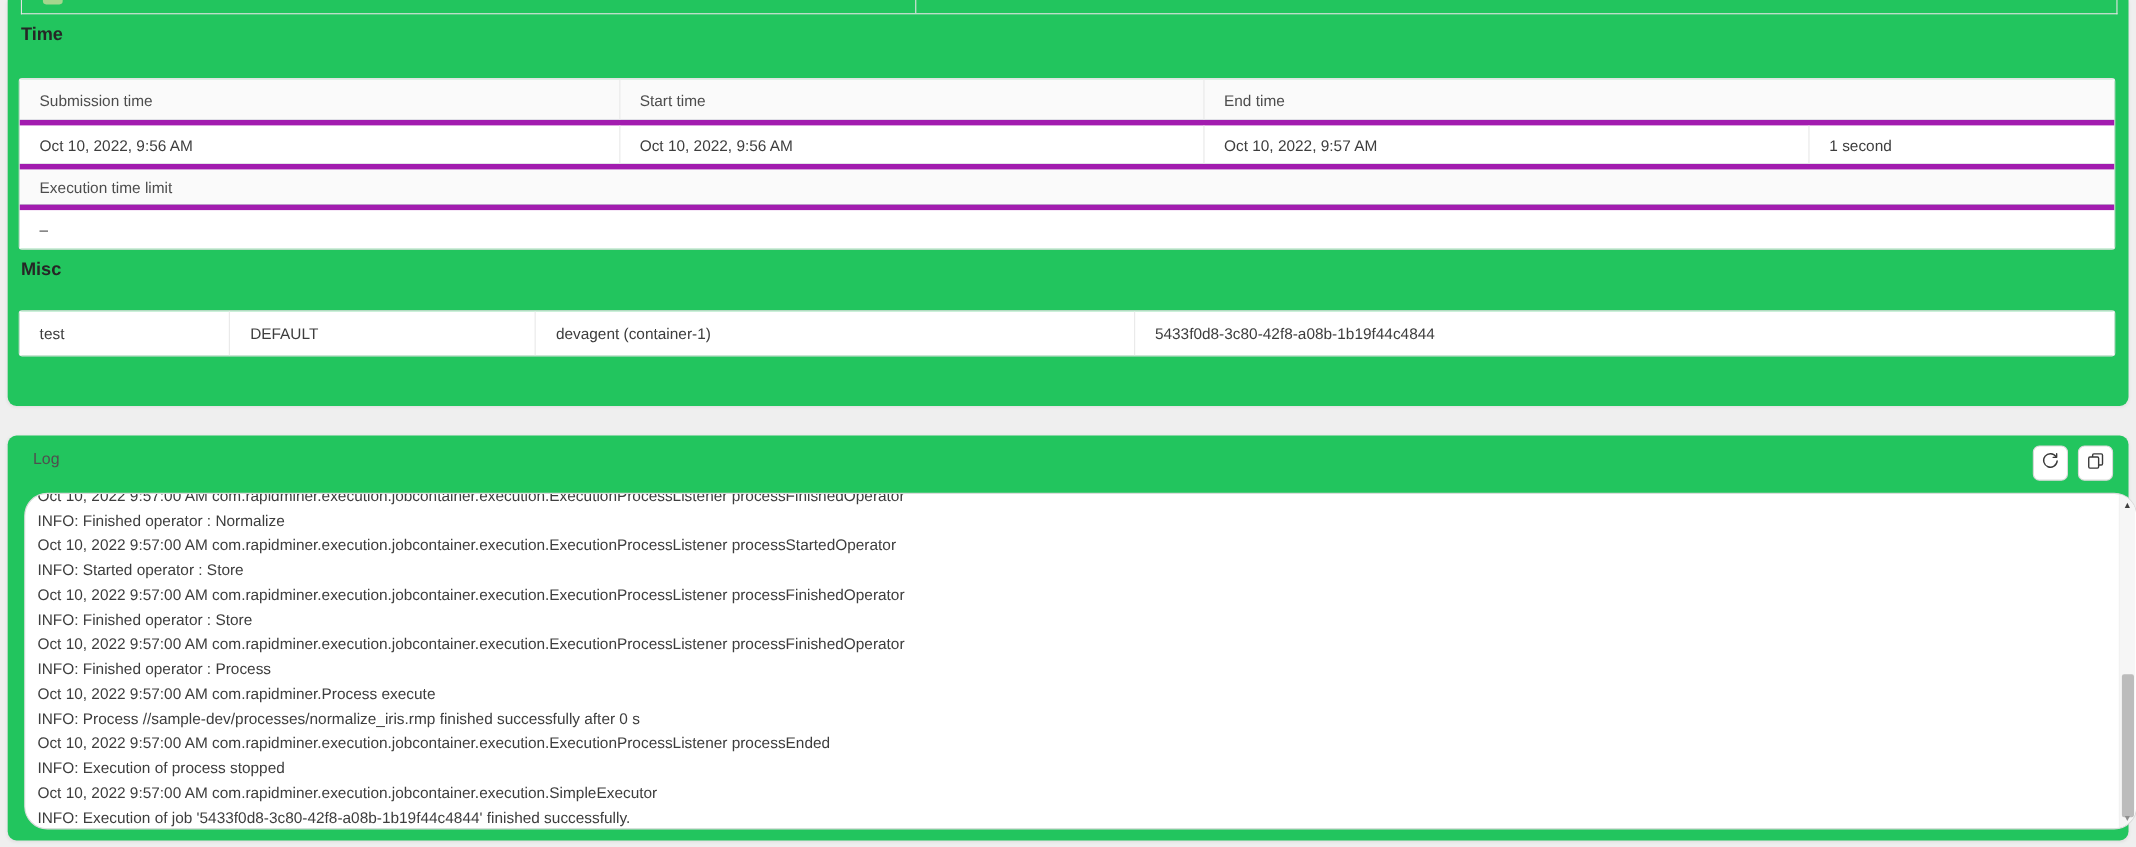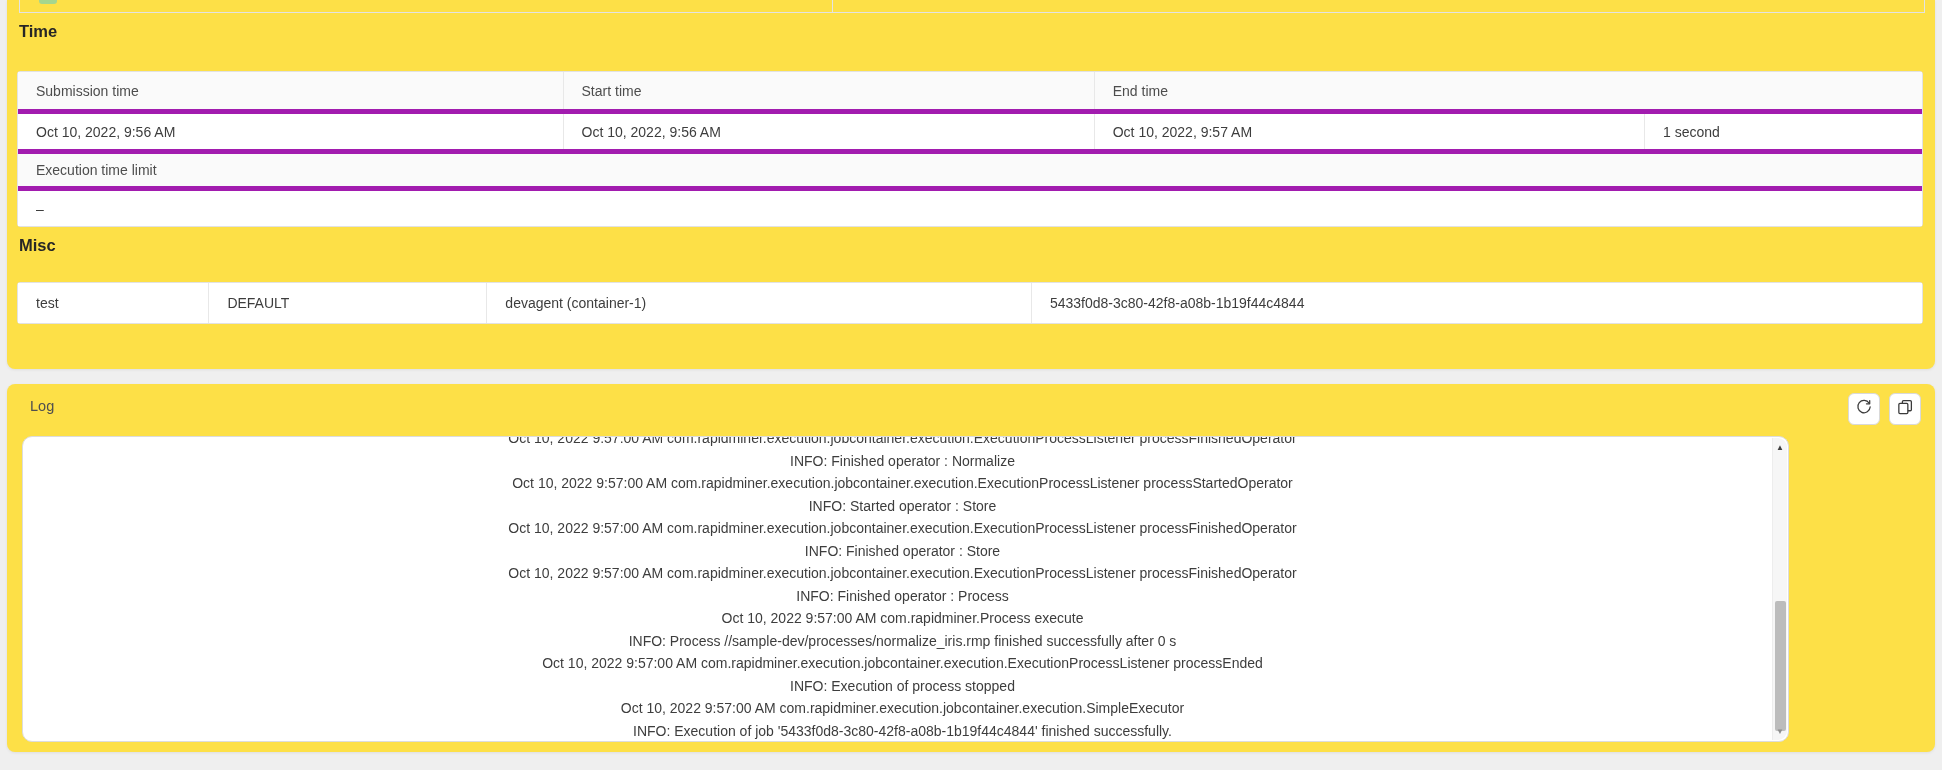--- a/index.html
+++ b/index.html
@@ -7,25 +7,25 @@
   body {
     position: relative;
     background: #efefef;
     font-family: "Liberation Sans", "DejaVu Sans", sans-serif;
     color: #3d3d3d;
   }
   .card {
     position: absolute;
     left: 7px;
     width: 1928px;
-    background: #fde047;
+    background: #22c55e;
     box-shadow: 0 1px 3px rgba(0,0,0,0.07);
   }
   #top-card { top: 0; height: 369px; border-radius: 0 0 8px 8px; }
-  #log-card { top: 384px; height: 368px; border-radius: 8px; text-align: center; }
+  #log-card { top: 396px; height: 368px; border-radius: 8px; }
 
   
   .partial-table {
     position: absolute; left: 12px; top: 0; width: 1906px; height: 13px;
     border-left: 1px solid #e3e3e3; border-right: 1px solid #e3e3e3;
     border-bottom: 1px solid #e3e3e3;
   }
   .partial-divider { position: absolute; left: 812px; top: 0; width: 1px; height: 12px; background: #e3e3e3; }
   .partial-badge {
     position: absolute; left: 19px; top: 0; width: 18px; height: 4px;
@@ -67,22 +67,22 @@
   .icon-btn {
     position: absolute; top: 9px; width: 32px; height: 32px;
     background: #ffffff; border: 1px solid #d9d9d9; border-radius: 6px;
     display: flex; align-items: center; justify-content: center;
     color: #3a3a3a; cursor: pointer;
   }
   #refresh-btn { right: 55px; }
   #copy-btn { right: 14px; }
 
   .log-box {
-    position: absolute; left: 15px; top: 52px; width: 1767px; height: 306px;
-    border: 1px solid #dcdcdc; border-radius: 10px;
+    position: absolute; left: 15px; top: 52px; width: 1921px; height: 306px;
+    border: 1px solid #dcdcdc; border-radius: 21px;
     background: #ffffff; overflow: hidden;
   }
   .log-content {
     position: absolute; left: 0; top: 0; right: 17px; bottom: 0;
     overflow: hidden; padding-left: 11px;
   }
   .log-lines { margin-top: -10px; }
   .log-line {
     font-size: 14px; line-height: 22.5px; white-space: nowrap; color: #3d3d3d;
   }

